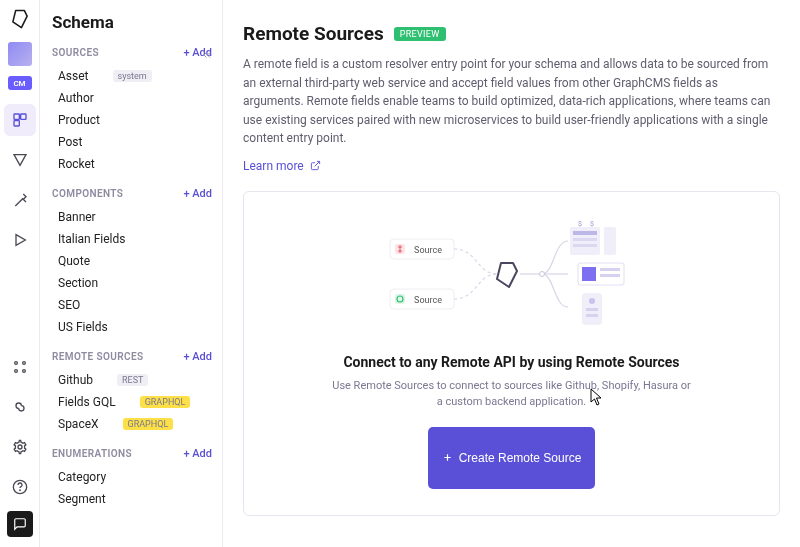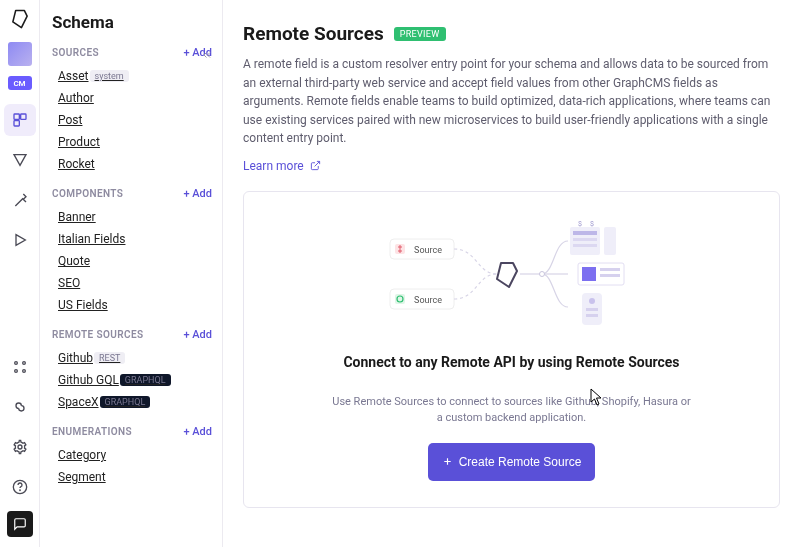--- a/index.html
+++ b/index.html
@@ -87,27 +87,27 @@
   .add-btn{
     font-size:11px;font-weight:500;color:#5a50d8;
     cursor:pointer;user-select:none;
   }
   .add-btn::before{content:"+ ";}
   .nav-list{list-style:none;}
   .nav-item{
     padding:4px 2px 4px 6px;
     font-size:12px;color:#222;
     cursor:pointer;
-    display:flex;align-items:center;gap:1px;text-decoration:underline;
+    display:flex;align-items:center;gap:24px;
   }
   .nav-item .tag{
     font-size:9px;padding:1px 5px;border-radius:3px;
     background:#efeef4;color:#7a7790;
   }
-  .nav-item .tag.gql{background:#0f172a;color:#7a7790;}
+  .nav-item .tag.gql{background:#fde047;color:#7a7790;}
 
   
   .main{
     flex:1;
     padding:22px 20px 20px 20px;
     overflow-y:auto;
   }
   .title-row{display:flex;align-items:center;gap:10px;margin-bottom:10px;}
   .title-row h2{font-size:19px;font-weight:700;}
   .preview-badge{
@@ -128,30 +128,30 @@
   .card{
     border:1px solid #e7e5ef;border-radius:6px;
     padding:24px 22px 26px;
     text-align:center;
   }
   .illus{
     height:120px;display:flex;align-items:center;justify-content:center;
     margin-bottom:18px;
   }
   .card h3{
-    font-size:14px;font-weight:700;margin-bottom:24px;
+    font-size:14px;font-weight:700;margin-bottom:8px;
   }
   .card p{
     font-size:11px;color:#7a7892;line-height:1.5;
     max-width:360px;margin:0 auto 16px;
   }
   .cta{
     background:#5a50d8;color:#fff;border:none;
     font-size:12px;font-weight:500;
-    padding:12px 14px;border-radius:5px;cursor:pointer;
+    padding:24px 14px;border-radius:5px;cursor:pointer;
     display:inline-flex;align-items:center;gap:6px;
   }
   .cursor{
     position:fixed;left:590px;top:388px;pointer-events:none;
   }
   svg{display:block;}
 </style>
 </head>
 <body>
 
@@ -238,24 +238,24 @@
   </div>
   <ul class="nav-list">
     <li class="nav-item">
         <span>Asset</span>
         <span class="tag">system</span>
       </li>
     <li class="nav-item">
         <span>Author</span>
       </li>
     <li class="nav-item">
+        <span>Product</span>
+      </li>
+    <li class="nav-item">
         <span>Post</span>
-      </li>
-    <li class="nav-item">
-        <span>Product</span>
       </li>
     <li class="nav-item">
         <span>Rocket</span>
       </li>
   </ul>
 
   <div class="section-head">
     <span class="section-title">COMPONENTS</span>
     <span class="add-btn">Add</span>
   </div>
@@ -263,38 +263,41 @@
     <li class="nav-item">
         <span>Banner</span>
       </li>
     <li class="nav-item">
         <span>Italian Fields</span>
       </li>
     <li class="nav-item">
         <span>Quote</span>
       </li>
     <li class="nav-item">
+        <span>Section</span>
+      </li>
+    <li class="nav-item">
         <span>SEO</span>
       </li>
     <li class="nav-item">
         <span>US Fields</span>
       </li>
   </ul>
 
   <div class="section-head">
     <span class="section-title">REMOTE SOURCES</span>
     <span class="add-btn">Add</span>
   </div>
   <ul class="nav-list">
     <li class="nav-item">
         <span>Github</span>
         <span class="tag">REST</span>
       </li>
     <li class="nav-item">
-        <span>Github GQL</span>
+        <span>Fields GQL</span>
         <span class="tag gql">GRAPHQL</span>
       </li>
     <li class="nav-item">
         <span>SpaceX</span>
         <span class="tag gql">GRAPHQL</span>
       </li>
   </ul>
 
   <div class="section-head">
     <span class="section-title">ENUMERATIONS</span>

